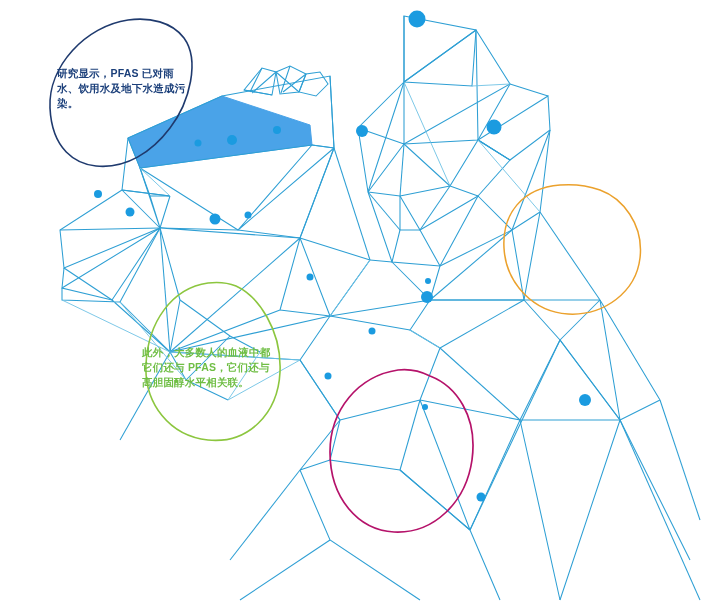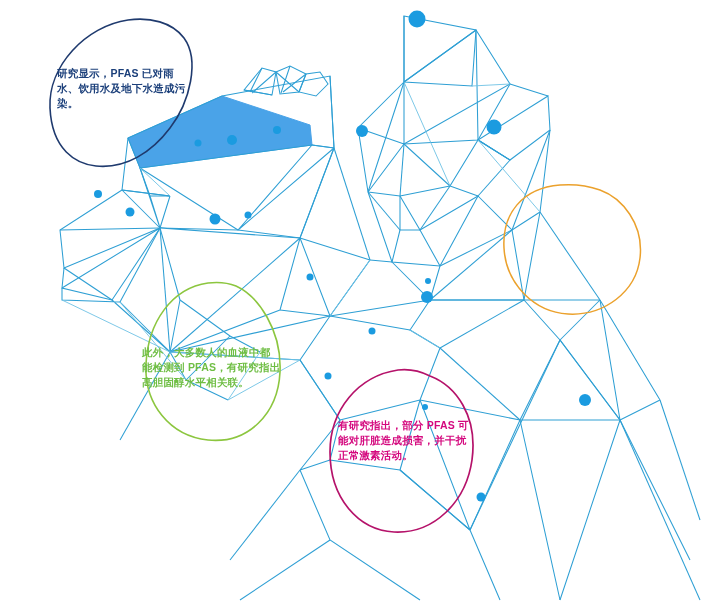--- a/index.html
+++ b/index.html
@@ -169,20 +169,17 @@
 
     <path d="M398,370 C358,376 330,410 330,452 C330,498 358,530 394,532
              C434,534 466,502 472,460 C478,416 456,386 430,376
              C418,370 406,369 398,370 Z" fill="none" stroke="#b5126a" stroke-width="1.7"></path>
   </svg>
 
   <div class="bubble-text" id="t-rain" style="color:#1b3f7a">研究显示，PFAS 已对雨水、饮用水及地下水造成污染。</div>
 
 
   <div class="bubble-text" id="t-blood" style="color:#6fbe44">此外，大多数人的血液中都
-能检测到 PFAS，有研究指出
+它们还与 PFAS，它们还与
 高胆固醇水平相关联。</div>
 
-  <div class="bubble-text" id="t-liver" style="color:#d4087e">有研究指出，部分 PFAS 可
-能对肝脏造成损害，并干扰
-正常激素活动。</div>
 
 </div>
 
 </body></html>

